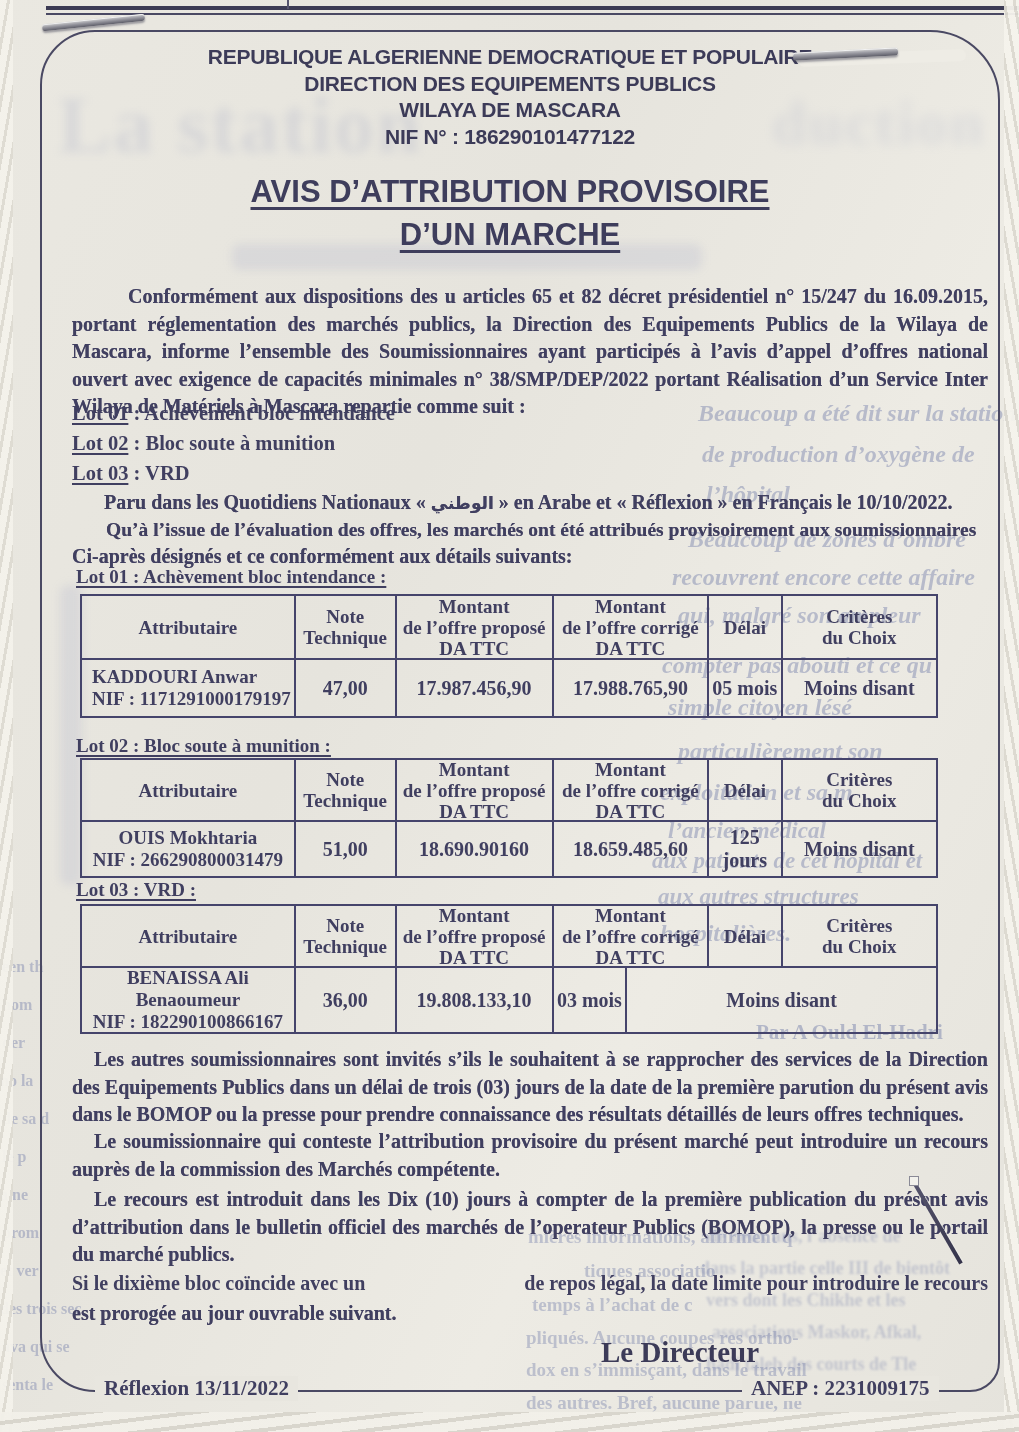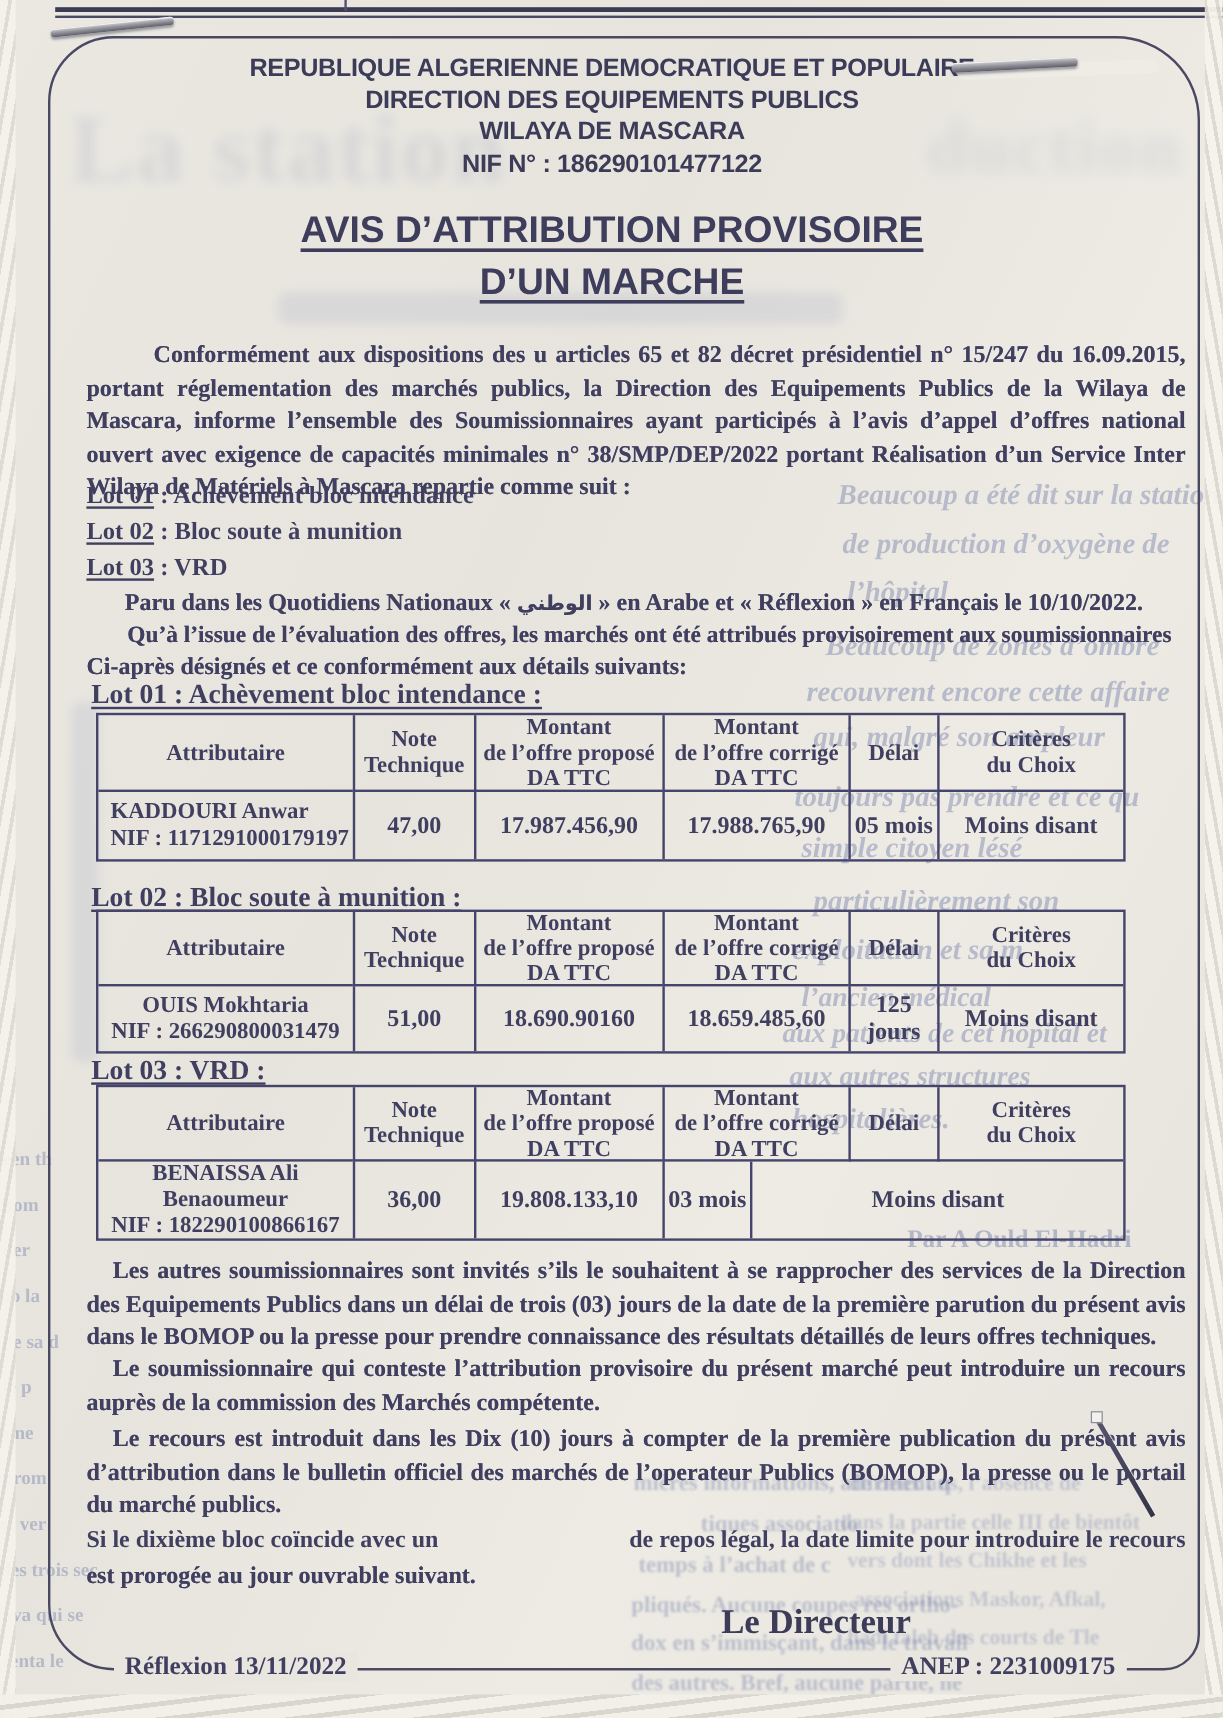--- a/index.html
+++ b/index.html
@@ -47,21 +47,21 @@
        font-size:21px;line-height:26.5px;letter-spacing:-.3px;}
   .title{left:40px;top:170px;width:940px;text-align:center;
          font-family:"Liberation Sans",sans-serif;font-weight:bold;color:#3e3d5c;
          font-size:31px;line-height:43px;}
   .title span{text-decoration:underline;text-decoration-thickness:3px;text-underline-offset:5px;}
   .para{left:72px;width:916px;font-size:20px;line-height:27.5px;font-weight:bold;
         text-align:justify;text-shadow:0 0 .4px rgba(64,63,96,.75);}
   .nw{white-space:nowrap;text-align:left;}
   .u{text-decoration:underline;text-decoration-thickness:2px;text-underline-offset:3px;}
   .lot-line{font-size:20.5px;font-weight:bold;}
-  .sec-h{left:76px;font-size:23px;font-weight:bold;text-decoration:underline;
+  .sec-h{left:76px;font-size:19px;font-weight:bold;text-decoration:underline;
          text-decoration-thickness:2px;text-underline-offset:3px;white-space:nowrap;font-family:Liberation Serif, serif;}
   
   .tbl{left:80px;width:854px;border:2px solid #45446b;background:transparent;}
   .trow{display:flex;}
   .thead .tc{border-bottom:2px solid #45446b;font-size:19px;line-height:21px;}
   .tc{border-left:2px solid #45446b;display:flex;align-items:center;justify-content:center;
       text-align:center;white-space:pre-line;font-weight:bold;box-sizing:border-box;}
   .tc:first-child{border-left:none;}
   .c-attr{width:24.8%;}.c-note{width:11.8%;}.c-mp{width:18.4%;}.c-mc{width:18.2%;}
   .c-delai{width:8.6%;}.c-crit{flex:1;}
@@ -87,21 +87,21 @@
   <div class="g ghead" style="left:772px;top:88px;font-size:62px;opacity:.16;filter:blur(6px);">duction</div>
   <div class="gbar" style="left:232px;top:244px;width:470px;height:26px;"></div>
   <div class="gbar" style="left:60px;top:585px;width:22px;height:300px;"></div>
 
   <div class="g g24" style="left:698px;top:400px;">Beaucoup a été dit sur la station</div>
   <div class="g g24" style="left:702px;top:441px;">de production d’oxygène de</div>
   <div class="g g24" style="left:706px;top:481px;">l’hôpital</div>
   <div class="g g24" style="left:688px;top:526px;">Beaucoup de zones d’ombre</div>
   <div class="g g24" style="left:672px;top:564px;">recouvrent encore cette affaire</div>
   <div class="g g24" style="left:678px;top:602px;">qui, malgré son ampleur</div>
-  <div class="g g24" style="left:662px;top:652px;">toujours pas prendre et ce qu</div>
+  <div class="g g24" style="left:662px;top:652px;">compter pas abouti et ce qu</div>
   <div class="g g24" style="left:668px;top:694px;">simple citoyen lésé</div>
   <div class="g g24" style="left:678px;top:738px;">particulièrement son</div>
   <div class="g g24" style="left:660px;top:779px;">exploitation et sa m</div>
   <div class="g g24" style="left:668px;top:818px;font-size:23px;">l’ancien médical</div>
   <div class="g g24" style="left:652px;top:848px;font-size:23px;">aux patients de cet hôpital et</div>
   <div class="g g24" style="left:658px;top:884px;font-size:23px;">aux autres structures</div>
   <div class="g g24" style="left:660px;top:920px;">hospitalières.</div>
   <div class="g gsig" style="left:756px;top:1020px;">Par A Ould El-Hadri</div>
 
   <div class="g g19" style="left:528px;top:1226px;">mières informations, affirment q</div>

